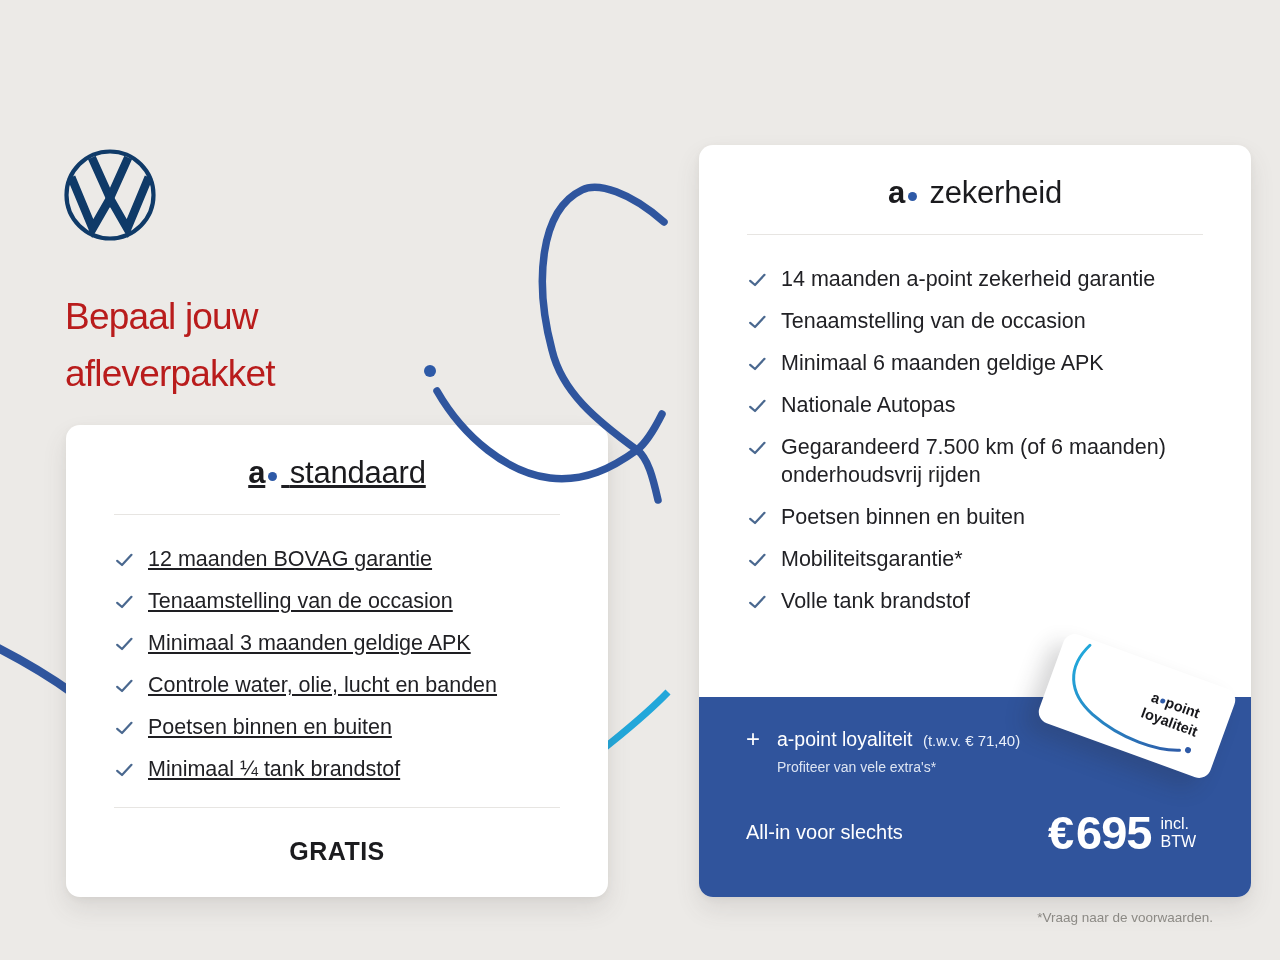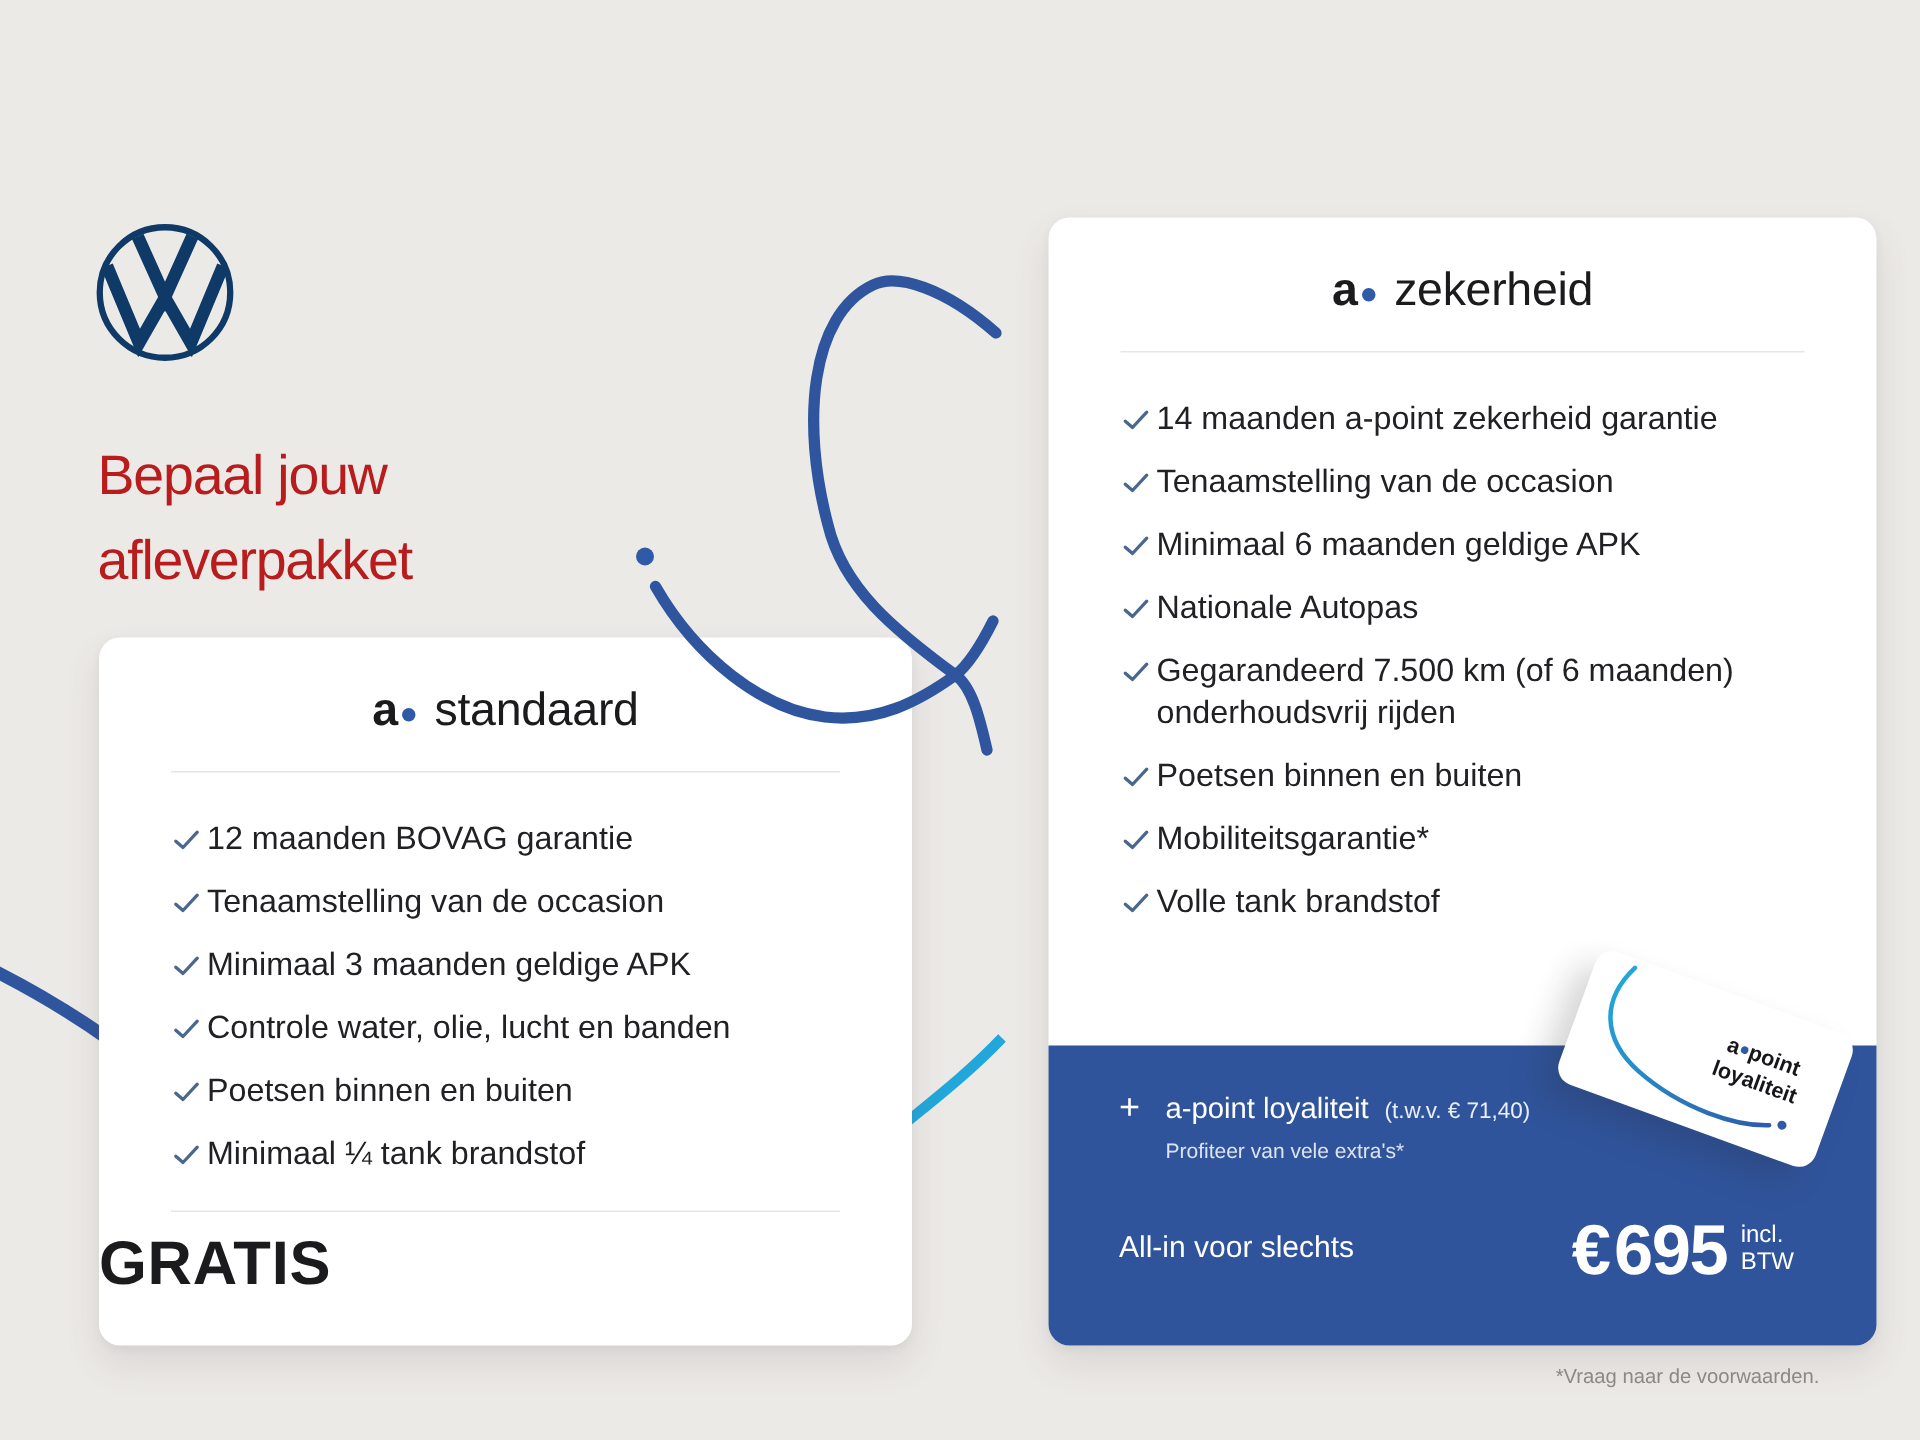--- a/index.html
+++ b/index.html
@@ -30,41 +30,41 @@
   }
   .heading-dot{
     position:absolute;left:424px;top:365px;width:12px;height:12px;border-radius:50%;
     background:var(--accent);z-index:1;
   }
   
   .card{
     position:absolute;background:var(--card);border-radius:14px;
     box-shadow:0 12px 24px rgba(80,78,74,.12),0 2px 6px rgba(80,78,74,.06);
   }
-  .card-standard{left:66px;top:425px;width:542px;height:472px;z-index:1;}
+  .card-standard{left:66px;top:425px;width:542px;height:472px;z-index:1;text-decoration:underline;}
   .card-zekerheid{left:699px;top:145px;width:552px;height:752px;z-index:3;}
   .card-title{
     margin:0;padding-top:30px;text-align:center;
     font-size:31px;font-weight:400;color:#1B1B1E;letter-spacing:-0.2px;
   }
   .title-a{font-weight:700;}
   .title-dot{display:inline-block;width:9px;height:9px;border-radius:50%;
     background:var(--accent);margin:0 4px 0 3px;vertical-align:2px;}
   .divider{border:0;border-top:1px solid var(--divider);margin:23px 48px 0 48px;}
   .check-list{list-style:none;margin:30px 0 0 0;padding:0 40px 0 48px;}
-  .check-item{display:flex;align-items:flex-start;gap:3px;
+  .check-item{display:flex;align-items:flex-start;gap:13px;
     font-size:21.5px;line-height:28px;color:#212125;margin-bottom:14px;}
   .check-icon{flex:none;margin-top:5px;}
   .check-icon path{fill:none;stroke:var(--check);stroke-width:2.2;
     stroke-linecap:round;stroke-linejoin:round;}
   
   .gratis-divider{position:absolute;left:48px;right:48px;bottom:89px;
     border:0;border-top:1px solid var(--divider);margin:0;}
-  .gratis-label{position:absolute;left:0;right:0;bottom:31px;
-    font-size:41px;font-weight:700;letter-spacing:.5px;color:#1B1B1E;}
+  .gratis-label{position:absolute;left:0;right:0;bottom:31px;text-align:center;
+    font-size:25px;font-weight:700;letter-spacing:.5px;color:#1B1B1E;}
   
   .panel{
     position:absolute;left:0;right:0;bottom:0;height:200px;
     background:var(--panel);border-radius:0 0 14px 14px;color:#fff;
     padding:28px 55px 0 47px;box-sizing:border-box;
   }
   .promo-row{display:flex;align-items:flex-start;}
   .plus{width:31px;flex:none;font-size:24px;font-weight:400;line-height:28px;}
   .promo-line{font-size:19.5px;font-weight:500;line-height:28px;}
   .promo-note{font-size:15px;font-weight:400;margin-left:5px;color:#EAF0FA;}

